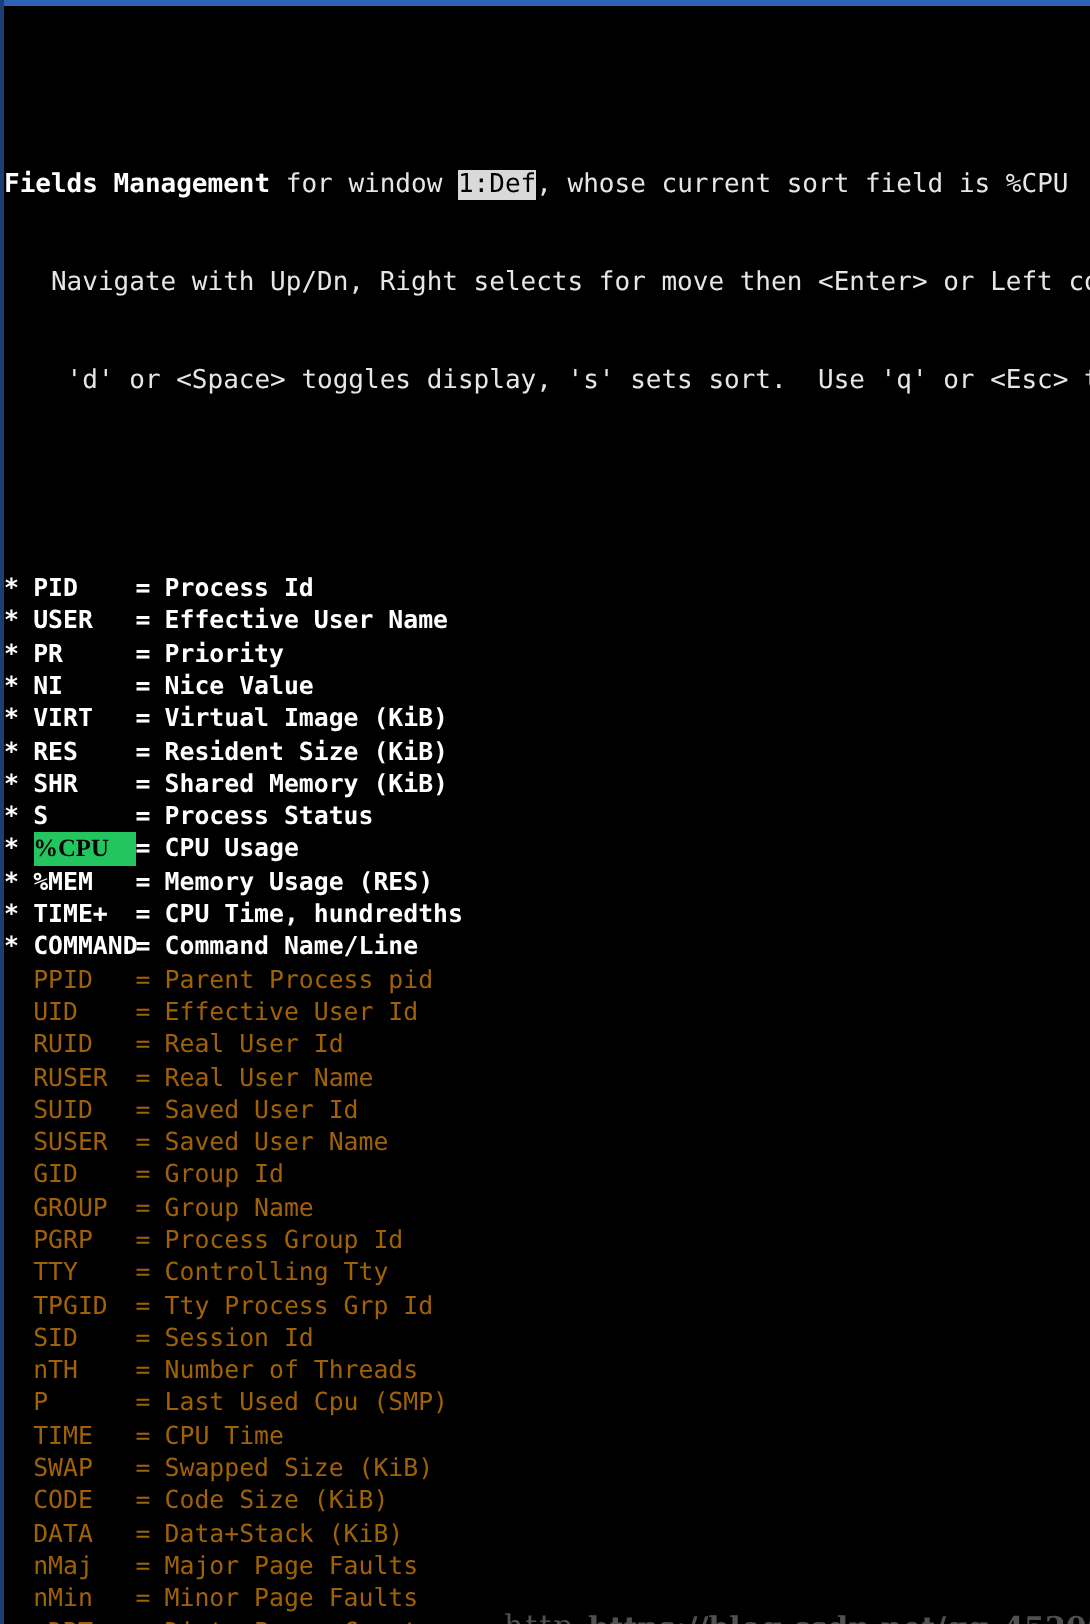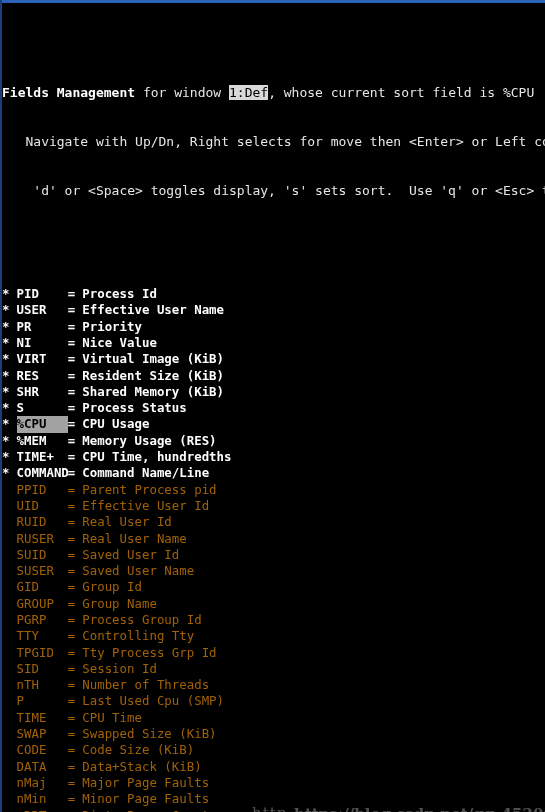--- a/index.html
+++ b/index.html
@@ -68,22 +68,23 @@
   .frow {
     height: 16.3px;
     line-height: 16.3px;
     white-space: pre;
     color: #a16207;
   }
   .frow.on { font-weight: bold; color: #ffffff; }
   .mark { display: inline-block; width: 14.6px; }
   .fname { display: inline-block; width: 51.1px; }
   .fname.sel {
-    background: #a3a3a3;
+    background: #22c55e;
     color: #000000;
+    font-family: Liberation Serif, serif;
   }
   .eq { display: inline-block; width: 14.6px; }
   .fdesc { }
 
   
   #watermark {
     position: absolute;
     left: 252px;
     top: 780px;
     width: 293px;

